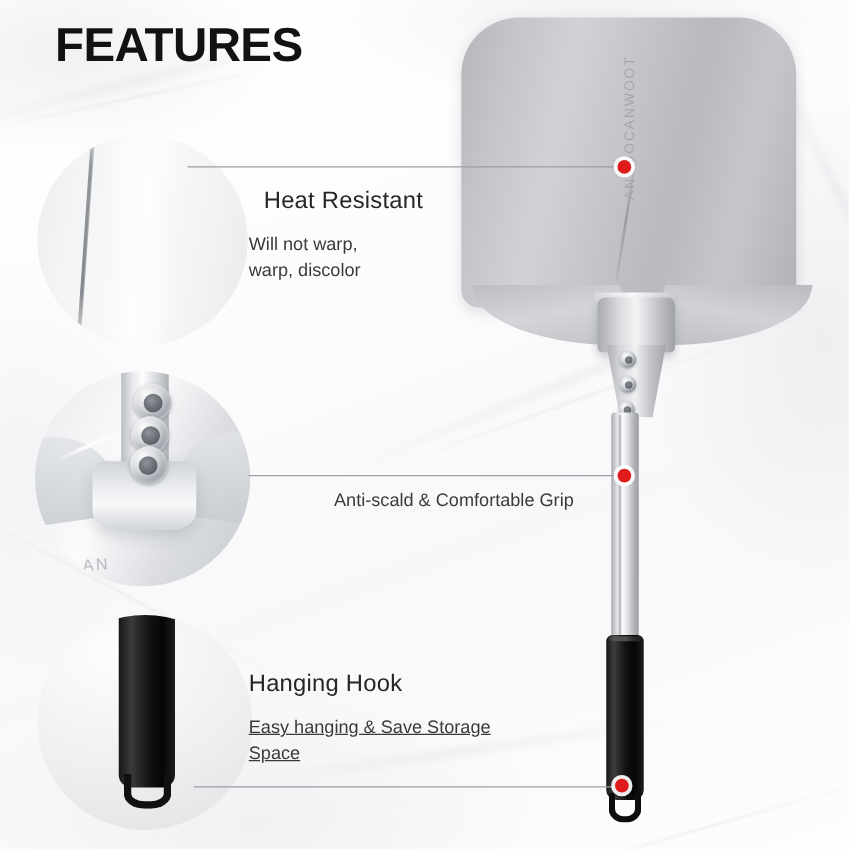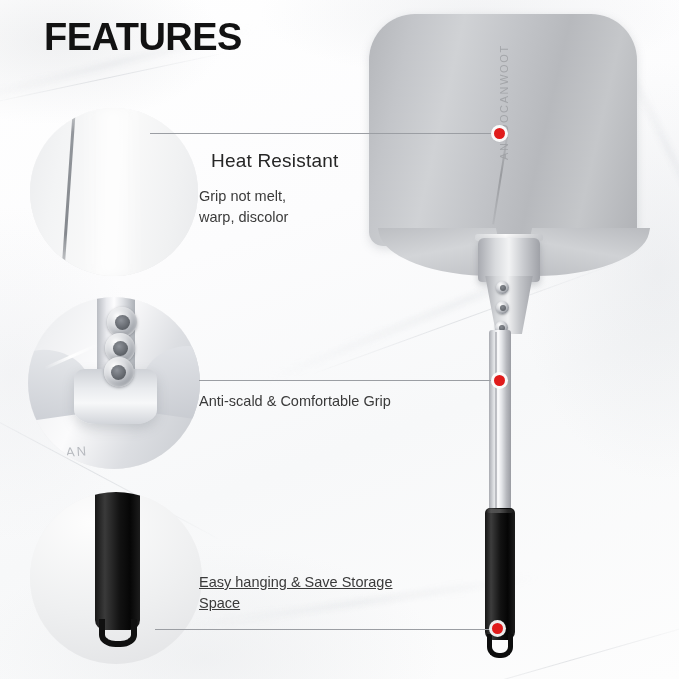--- a/index.html
+++ b/index.html
@@ -157,21 +157,21 @@
   .feat-title {
     position:absolute; font-size:19px; color:#262626; font-weight:normal;
     letter-spacing:.2px; white-space:nowrap;
   }
   .feat-desc {
     position:absolute; font-size:14.5px; color:#3a3a3a; line-height:1.45;
   }
   #title-heat   { left:199px; top:150px;margin-left:12px; }
   #desc-heat    { left:199px; top:186px; width:190px; }
   #title-handle { left:199px; top:356px; }
-  #desc-handle  { left:199px; top:391px; width:260px; }
+  #desc-handle  { left:199px; top:391px; width:260px;text-align:right; }
   #title-hook   { left:199px; top:537px; }
   #desc-hook    { left:199px; top:572px; width:245px;text-decoration:underline; }
 
   
   #product { position:absolute; left:0; top:0; width:679px; height:679px; }
 
   #blade {
     position:absolute; left:369px; top:14px; width:268px; height:232px;
     border-radius:46px 46px 14px 14px;
     background:
@@ -299,21 +299,21 @@
   <div class="callout-circle" id="circle-heat">
     <div class="circle-bg"></div>
     <div class="sheet"></div>
     <div class="sheet-edge"></div>
     <div class="sheet-sheen"></div>
   </div>
   <div class="conn-line" style="left:150px; top:133px; width:350px;"></div>
   <div class="red-dot" style="left:494px; top:128px;"></div>
 
   <div class="feat-title" id="title-heat">Heat Resistant</div>
-  <div class="feat-desc" id="desc-heat" style="white-space:pre-line;">Grip not melt,
+  <div class="feat-desc" id="desc-heat" style="white-space:pre-line;">Will not warp,
 warp, discolor</div>
 
   <div class="callout-circle" id="circle-handle">
     <div class="circle-bg"></div>
     <div class="joint-wrap">
       <div class="joint-plate"></div>
       <div class="joint-wing-l"></div>
       <div class="joint-wing-r"></div>
       <div class="joint-neck"></div>
       <div class="joint-foot"></div>
@@ -330,16 +330,17 @@
   <div class="feat-desc" id="desc-handle" style="white-space:pre-line;">Anti-scald &amp; Comfortable Grip</div>
 
   <div class="callout-circle" id="circle-hook">
     <div class="grip-bg"></div>
     <div class="grip-body"></div>
     <div class="grip-loop"></div>
   </div>
   <div class="conn-line" style="left:155px; top:629px; width:345px;"></div>
   <div class="red-dot" style="left:492px; top:623px;"></div>
 
+  <div class="feat-title" id="title-hook">Hanging Hook</div>
   <div class="feat-desc" id="desc-hook" style="white-space:pre-line;">Easy hanging &amp; Save Storage
 Space</div>
 
 </div>
 
 </body></html>

